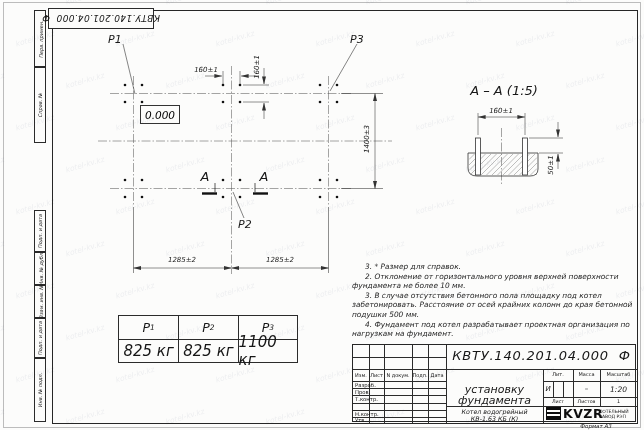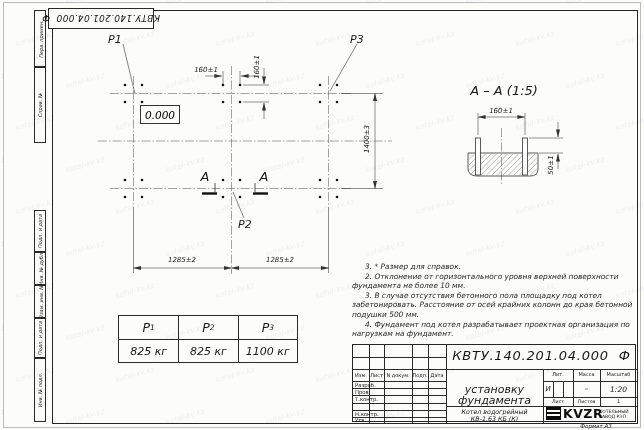--- a/index.html
+++ b/index.html
@@ -18,21 +18,21 @@
   .mtxt{position:absolute;height:12px;line-height:12px;font-size:5px;color:#222;text-align:center;
         transform:rotate(-90deg);white-space:nowrap;font-style:italic;}
   .stamp{position:absolute;left:48px;top:8px;width:104px;height:19px;border:1px solid #2a2a2a;
          display:flex;align-items:center;justify-content:center;transform:rotate(180deg);
          font-size:9px;font-style:italic;color:#181818;letter-spacing:.3px;background:#fcfcfb;}
   .levelbox{position:absolute;left:140px;top:105px;width:38px;height:17px;border:1px solid #333;
             display:flex;align-items:center;justify-content:center;font-size:10.5px;font-style:italic;}
   .ltable{position:absolute;left:118px;top:315px;width:178px;height:46px;border:1px solid #2b2b2b;}
   .lcell{position:absolute;display:flex;align-items:center;justify-content:center;
          font-style:italic;color:#161616;box-sizing:border-box;}
-  .lhead{font-size:12.5px;} .lval{font-size:11px;}
+  .lhead{font-size:12.5px;} .lval{font-size:15px;}
   .lcell sub{font-size:7.5px;}
   .notes{position:absolute;left:352px;top:262px;width:282px;font-size:7.4px;font-style:italic;
          line-height:9.6px;color:#1f1f1f;}
   .notes p{margin:0;text-indent:13px;}
   .tb{position:absolute;left:352px;top:344px;width:284px;height:78px;border:1.4px solid #262626;
       box-sizing:border-box;}
   .tl{position:absolute;background:#2b2b2b;}
   .tbt{position:absolute;color:#161616;white-space:nowrap;}
   .logo-icon{position:absolute;left:193px;top:62px;width:15px;height:13px;background:#0d0d0d;}
   .logo-icon i{position:absolute;left:1px;right:1px;height:1.5px;background:#fcfcfb;display:block;}

